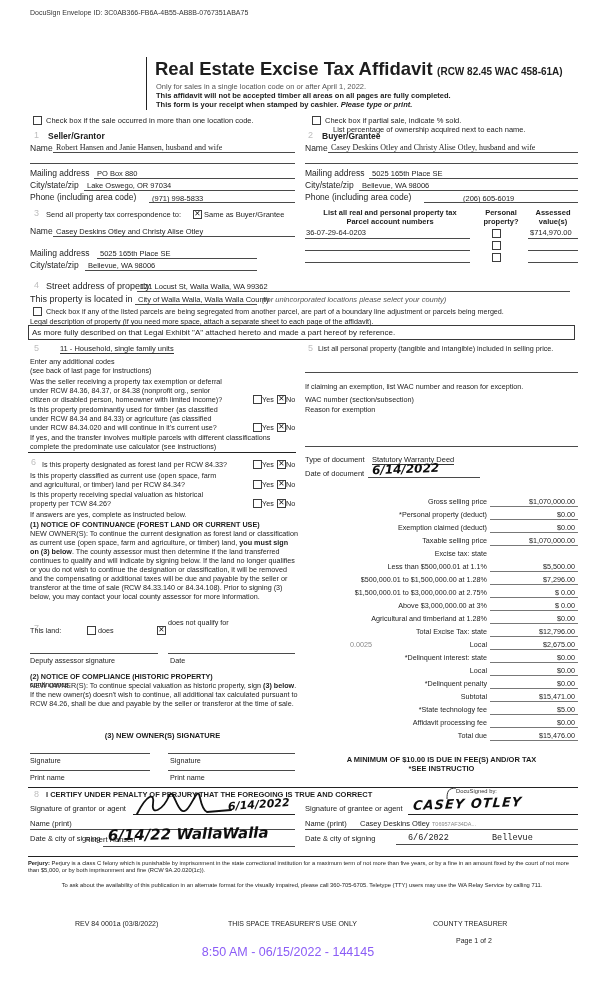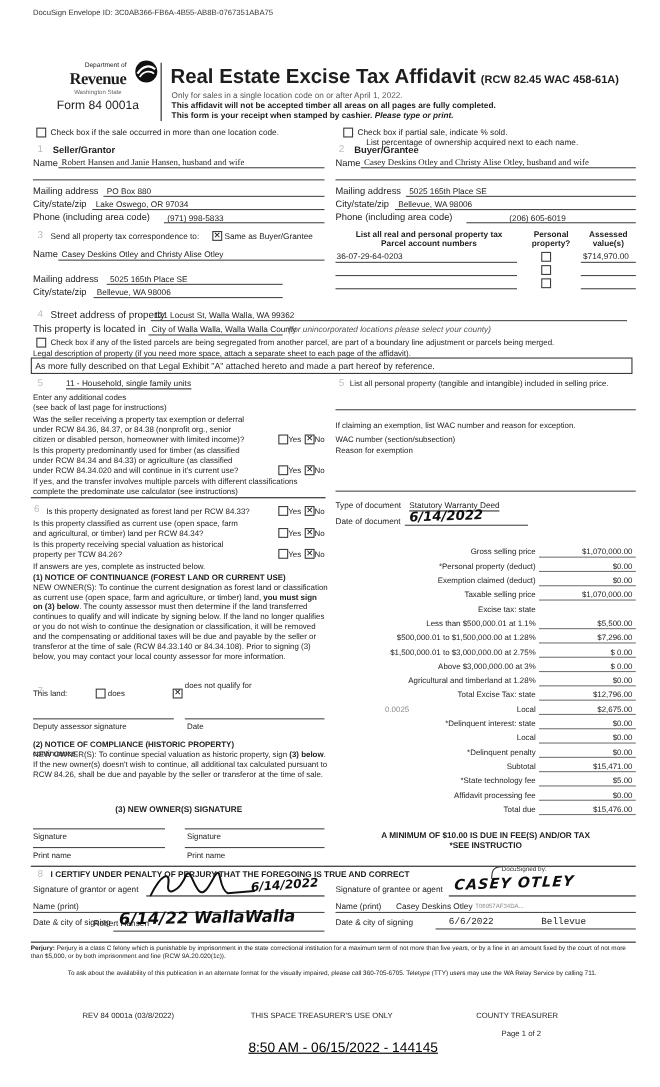--- a/index.html
+++ b/index.html
@@ -27,33 +27,20 @@
   .vline{position:absolute;width:0;border-left:1.5px solid #222;}
   .amountline{position:absolute;height:0;border-bottom:1px solid #777;}
 </style>
 </head>
 <body>
 
 <div id="page">
 
   <div class="abs t7" style="left:30px;top:9px;color:#333;">DocuSign Envelope ID: 3C0AB366-FB6A-4B55-AB8B-0767351ABA75</div>
 
-  <div class="abs" style="left:38px;top:57px;width:102px;text-align:center;">
-    <div style="font-size:6px;margin-left:14px;">Department of</div>
-    <div style="position:relative;">
-      <span class="b" style="font-size:15px;font-family:'Liberation Serif',serif;letter-spacing:-.5px;">Revenue</span>
-      <svg width="22" height="22" viewBox="0 0 22 22" style="position:absolute;top:-9px;right:-4px;">
-        <circle cx="11" cy="11" r="10" fill="#111"></circle>
-        <path d="M3 13 C8 5, 15 5, 19 9" stroke="#fff" stroke-width="2" fill="none"></path>
-        <path d="M5 16 C9 10, 15 10, 18 13" stroke="#fff" stroke-width="1.6" fill="none"></path>
-      </svg>
-    </div>
-    <div style="font-size:5.5px;color:#666;">Washington State</div>
-    <div style="font-size:11px;margin-top:3px;color:#222;">Form 84 0001a</div>
-  </div>
   <div class="vline" style="left:146px;top:57px;height:53px;"></div>
 
   <div class="abs" style="left:155px;top:58px;">
     <span class="b" style="font-size:18.5px;">Real Estate Excise Tax Affidavit</span>
     <span class="b" style="font-size:10px;">(RCW 82.45 WAC 458-61A)</span>
   </div>
   <div class="abs t75 gray" style="left:156px;top:82px;">Only for sales in a single location code on or after April 1, 2022.</div>
   <div class="abs t75 b" style="left:156px;top:91px;">This affidavit will not be accepted timber all areas on all pages are fully completed.</div>
   <div class="abs t75 b" style="left:156px;top:100px;">
     <span>This form is your receipt when stamped by cashier.</span>
@@ -362,15 +349,15 @@
   <div class="para" style="left:28px;top:860px;width:548px;font-size:5.8px;line-height:7px;color:#222;">
     <span class="b">Perjury:</span>
     <span>Perjury is a class C felony which is punishable by imprisonment in the state correctional institution for a maximum term of not more than five years, or by a fine in an amount fixed by the court of not more than $5,000, or by both imprisonment and fine (RCW 9A.20.020(1c)).</span>
   </div>
   <div class="abs ctr" style="left:28px;top:882px;width:548px;font-size:5.8px;color:#222;white-space:normal;">To ask about the availability of this publication in an alternate format for the visually impaired, please call 360-705-6705. Teletype (TTY) users may use the WA Relay Service by calling 711.</div>
 
   <div class="abs t7" style="left:75px;top:920px;">REV 84 0001a (03/8/2022)</div>
   <div class="abs t7" style="left:228px;top:920px;">THIS SPACE TREASURER'S USE ONLY</div>
   <div class="abs t7" style="left:433px;top:920px;">COUNTY TREASURER</div>
   <div class="abs t7" style="left:456px;top:937px;">Page 1 of 2</div>
-  <div class="abs ctr" style="left:162px;top:945px;width:300px;font-size:12.5px;color:#000000;text-decoration:underline;">8:50 AM - 06/15/2022 - 144145</div>
+  <div class="abs ctr" style="left:138px;top:945px;width:300px;font-size:12.5px;color:#8b5cf6;">8:50 AM - 06/15/2022 - 144145</div>
 
 </div>
 
 </body></html>

